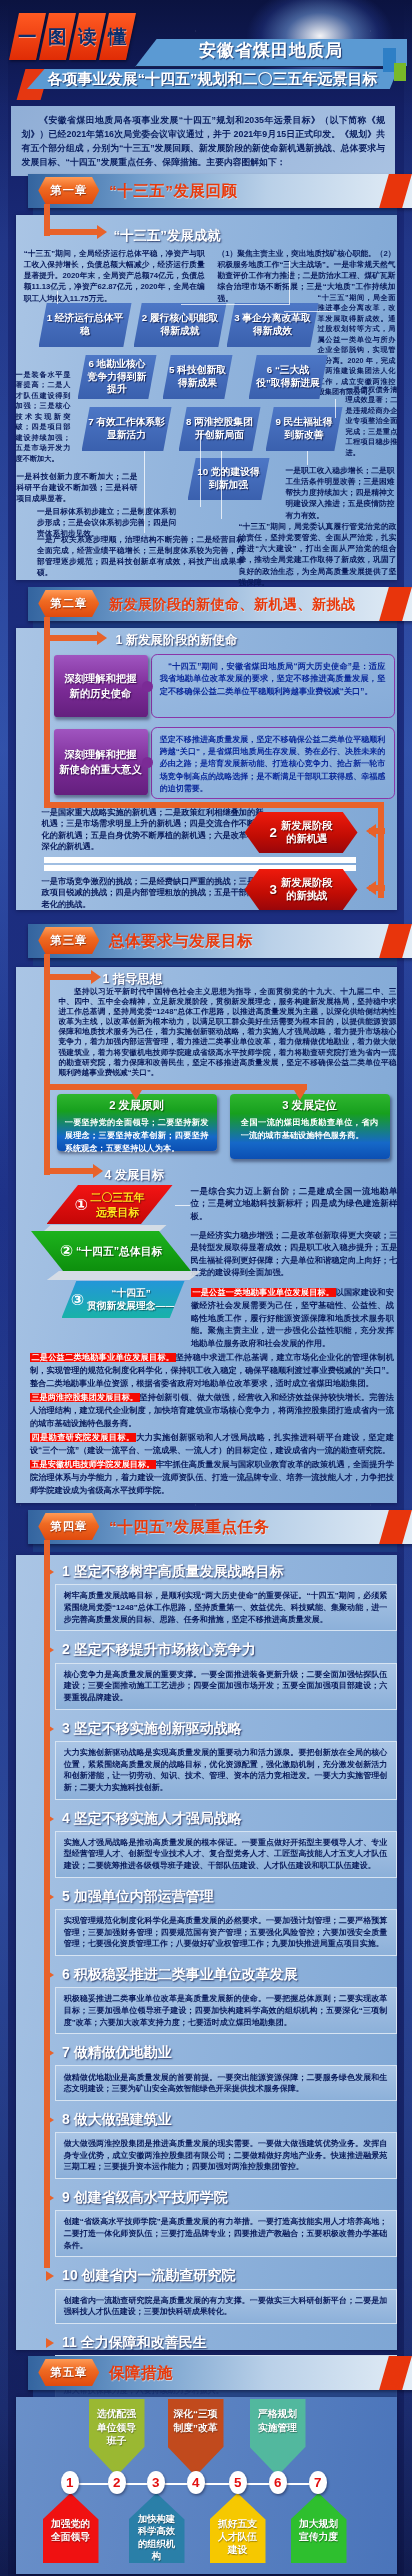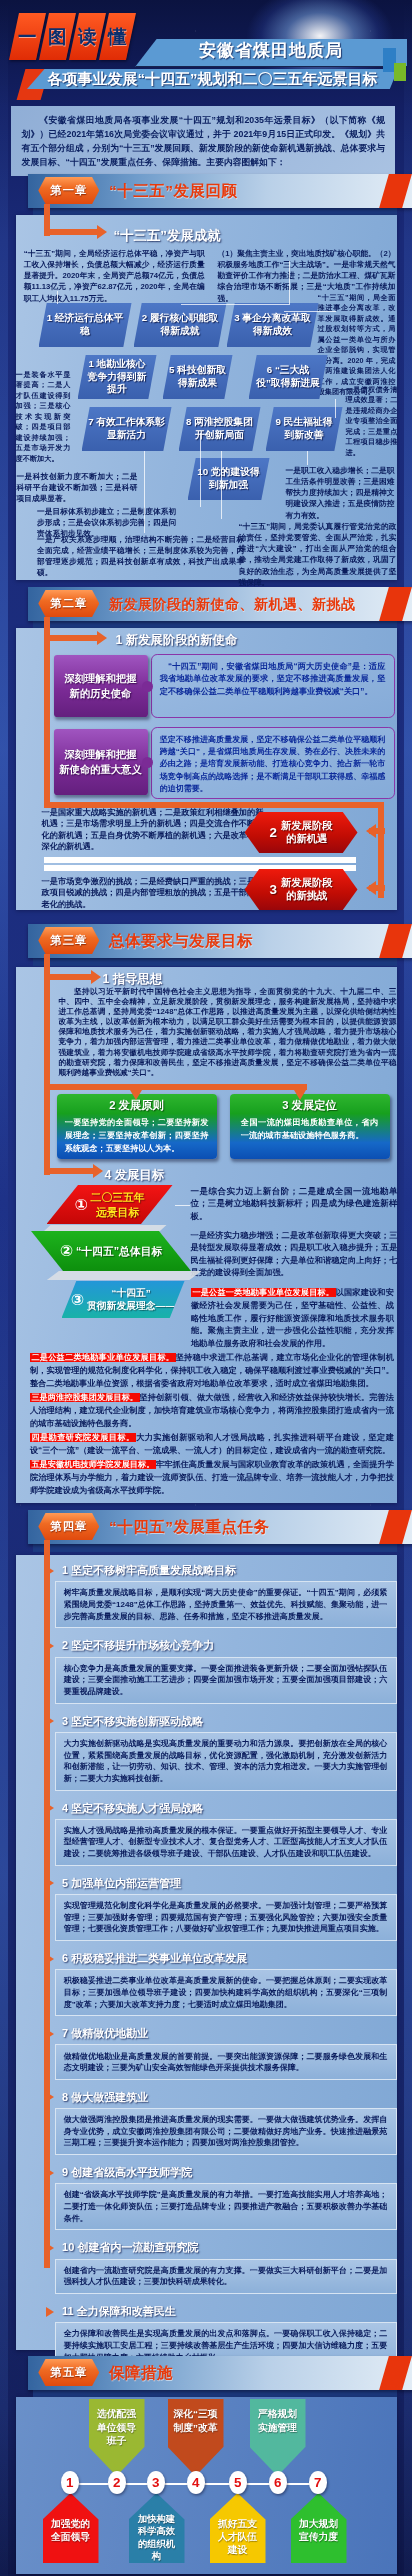--- a/index.html
+++ b/index.html
@@ -85,21 +85,21 @@
   .tz{position:absolute;display:flex;align-items:center;justify-content:center;gap:3.1px;color:#fff;z-index:3;}
   .tz .tn{font-size:15.5px;font-weight:bold;}
   .tz .tl{font-size:10.8px;font-weight:bold;white-space:pre-line;text-align:center;line-height:1.3;text-shadow:1px 1px 1px rgba(0,0,0,.45);}
   .tzbase{position:absolute;background:#d9dee5;opacity:.92;z-index:2;}
   .goal{position:absolute;font-size:8.2px;font-weight:bold;color:#0a1c5c;line-height:1.56;text-align:justify;z-index:3;}
   .goal p{margin:0 0 1.5px;}
   .goal .sp{float:left;width:161px;height:52px;}
   .lead{background:#f50a02;color:#fff;padding:0 1.5px;}
   
   .s4{padding-top:8.2px;}
-  .t-head{margin:0 0 3.1px 30px;color:#fff;font-size:11px;font-weight:bold;display:flex;align-items:center;
+  .t-head{margin:0 0 3.1px 30px;color:#fff;font-size:14px;font-weight:bold;display:flex;align-items:center;
     text-shadow:1px 1px 1.5px rgba(10,20,70,.75);}
   .t-arrow{width:0;height:0;border:5.7px solid transparent;border-left:8.2px solid #e8622a;margin-right:3.6px;flex:none;}
   .t-body{margin:0 0 10px 39px;width:342px;min-height:33px;background:linear-gradient(180deg,#aac5e5,#8cb0d9);
     border:0.5px solid #d7e4f2;padding:5.2px 8.2px;color:#0a1c5c;font-size:8px;font-weight:bold;line-height:1.45;text-align:justify;}
   
   .s5{background:linear-gradient(100deg,#6a90c9 0%,#577fc0 60%,#4a74ba 100%);}
   .tl-line{position:absolute;left:52px;top:86px;width:258px;height:1.5px;background:#fff;z-index:2;}
   .cnum{position:absolute;top:74px;width:18.5px;height:23px;background:#fff;border-radius:50%;color:#e21010;
     font-size:13.4px;font-weight:bold;display:flex;align-items:center;justify-content:center;z-index:3;
     box-shadow:1px 1.5px 2.6px rgba(0,0,30,.4);}
@@ -153,21 +153,21 @@
 
   <div class="panel" style="top:215px;height:365px">
     <div class="whead" style="left:98px;top:12.4px;font-size:13.4px">“十三五”发展成就</div>
     <div class="note" style="left:8.2px;top:33px;width:181px">“十三五”期间，全局经济运行总体平稳，净资产与职工收入保持增长，负债总额大幅减少，经济运行质量显著提升。2020年末，全局资产总额74亿元，负债总额11.13亿元，净资产62.87亿元，2020年，全局在编职工人均收入11.75万元。</div>
     <div class="note" style="left:202px;top:33px;width:178px">（1）聚焦主责主业，突出地质找矿核心职能。（2）积极服务地质工作“三大主战场”。一是非常规天然气勘查评价工作有力推进；二是防治水工程、煤矿瓦斯综合治理市场不断拓展；三是“大地质”工作持续加强。</div>
     <div class="note" style="left:302px;top:78px;width:78px;font-size:7.2px">“十三五”期间，局全面推进事企分离改革，改革发展取得新成效。通过股权划转等方式，局属公益一类单位与所办企业全部脱钩，实现管办分离。2020 年，完成了两淮建设集团法人化工作，成立安徽两淮控股集团有限公司。</div>
 
     <div class="pb" style="left:23px;top:88px;width:93px;height:44px">1 经济运行总体平稳</div>
     <div class="pb" style="left:118px;top:88px;width:93px;height:44px">2 履行核心职能取得新成就</div>
     <div class="pb" style="left:211px;top:88px;width:92px;height:44px">3 事企分离改革取得新成效</div>
-    <div class="pb" style="left:62px;top:140px;width:79px;height:44px">1 地勘业核心竞争力得到新提升</div>
+    <div class="pb" style="left:62px;top:140px;width:79px;height:44px">6 地勘业核心竞争力得到新提升</div>
     <div class="pb" style="left:147px;top:140px;width:70px;height:44px">5 科技创新取得新成果</div>
     <div class="pb" style="left:233px;top:140px;width:79px;height:44px">6 “三大战役”取得新进展</div>
     <div class="pb" style="left:66px;top:192px;width:90px;height:44px">7 有效工作体系彰显新活力</div>
     <div class="pb" style="left:163px;top:192px;width:82px;height:44px">8 两淮控股集团开创新局面</div>
     <div class="pb" style="left:250px;top:192px;width:77px;height:44px">9 民生福祉得到新改善</div>
     <div class="pb" style="left:172px;top:243px;width:82px;height:42px">10 党的建设得到新加强</div>
 
     <div class="note" style="left:0;top:155px;width:55px;font-size:7.2px">一是装备水平显著提高；二是人才队伍建设得到加强；三是核心技术实现新突破；四是项目部建设持续加强；五是市场开发力度不断加大。</div>
     <div class="note" style="left:330px;top:170px;width:52px;font-size:7.2px">一是债权债务清理成效显著；二是违规经商办企业专项整治全面完成；三是重点工程项目稳步推进。</div>
     <div class="note" style="left:1px;top:256px;width:121px">一是科技创新力度不断加大；二是科研平台建设不断加强；三是科研项目成果显著。</div>
@@ -242,21 +242,21 @@
   <div class="oc" style="left:44px;top:1084px;width:263px;height:6.2px"></div>
   <div class="tri-d" style="left:130px;top:1090px"></div>
   <div class="tri-d" style="left:294px;top:1090px"></div>
   <div class="oc" style="left:44px;top:1168px;width:49px;height:6.2px"></div>
   <div class="tri-r" style="left:93px;top:1164px"></div>
 
   <div class="panel" style="top:967px;height:536px">
     <div class="whead" style="left:87px;top:4.1px;font-size:12.4px">1 指导思想</div>
     <div class="note" style="left:43px;top:19.6px;width:338px;font-size:7.7px;line-height:1.32;text-indent:2em">坚持以习近平新时代中国特色社会主义思想为指导，全面贯彻党的十九大、十九届二中、三中、四中、五中全会精神，立足新发展阶段，贯彻新发展理念，服务构建新发展格局，坚持稳中求进工作总基调，坚持局党委“1248”总体工作思路，以推进高质量发展为主题，以深化供给侧结构性改革为主线，以改革创新为根本动力，以满足职工群众美好生活需要为根本目的，以提供能源资源保障和地质技术服务为己任，着力实施创新驱动战略，着力实施人才强局战略，着力提升市场核心竞争力，着力加强内部运营管理，着力推进二类事业单位改革，着力做精做优地勘业，着力做大做强建筑业，着力将安徽机电技师学院建成省级高水平技师学院，着力将勘查研究院打造为省内一流的勘查研究院，着力保障和改善民生，坚定不移推进高质量发展，坚定不移确保公益二类单位平稳顺利跨越事业费锐减“关口”。</div>
 
-    <div class="gbox" style="left:41px;top:127px;width:160px;height:65px">
+    <div class="gbox" style="left:41px;top:127px;width:160px;height:57px">
       <div class="gh">2 发展原则</div>
       <div class="gt">一要坚持党的全面领导；二要坚持新发展理念；三要坚持改革创新；四要坚持系统观念；五要坚持以人为本。</div>
     </div>
     <div class="gbox" style="left:214px;top:127px;width:160px;height:65px">
       <div class="gh">3 发展定位</div>
       <div class="gt" style="padding:0 3.1px">全国一流的煤田地质勘查单位，省内一流的城市基础设施特色服务商。</div>
     </div>
 
     <div class="whead" style="left:89px;top:200px;font-size:12.4px">4 发展目标</div>
 

